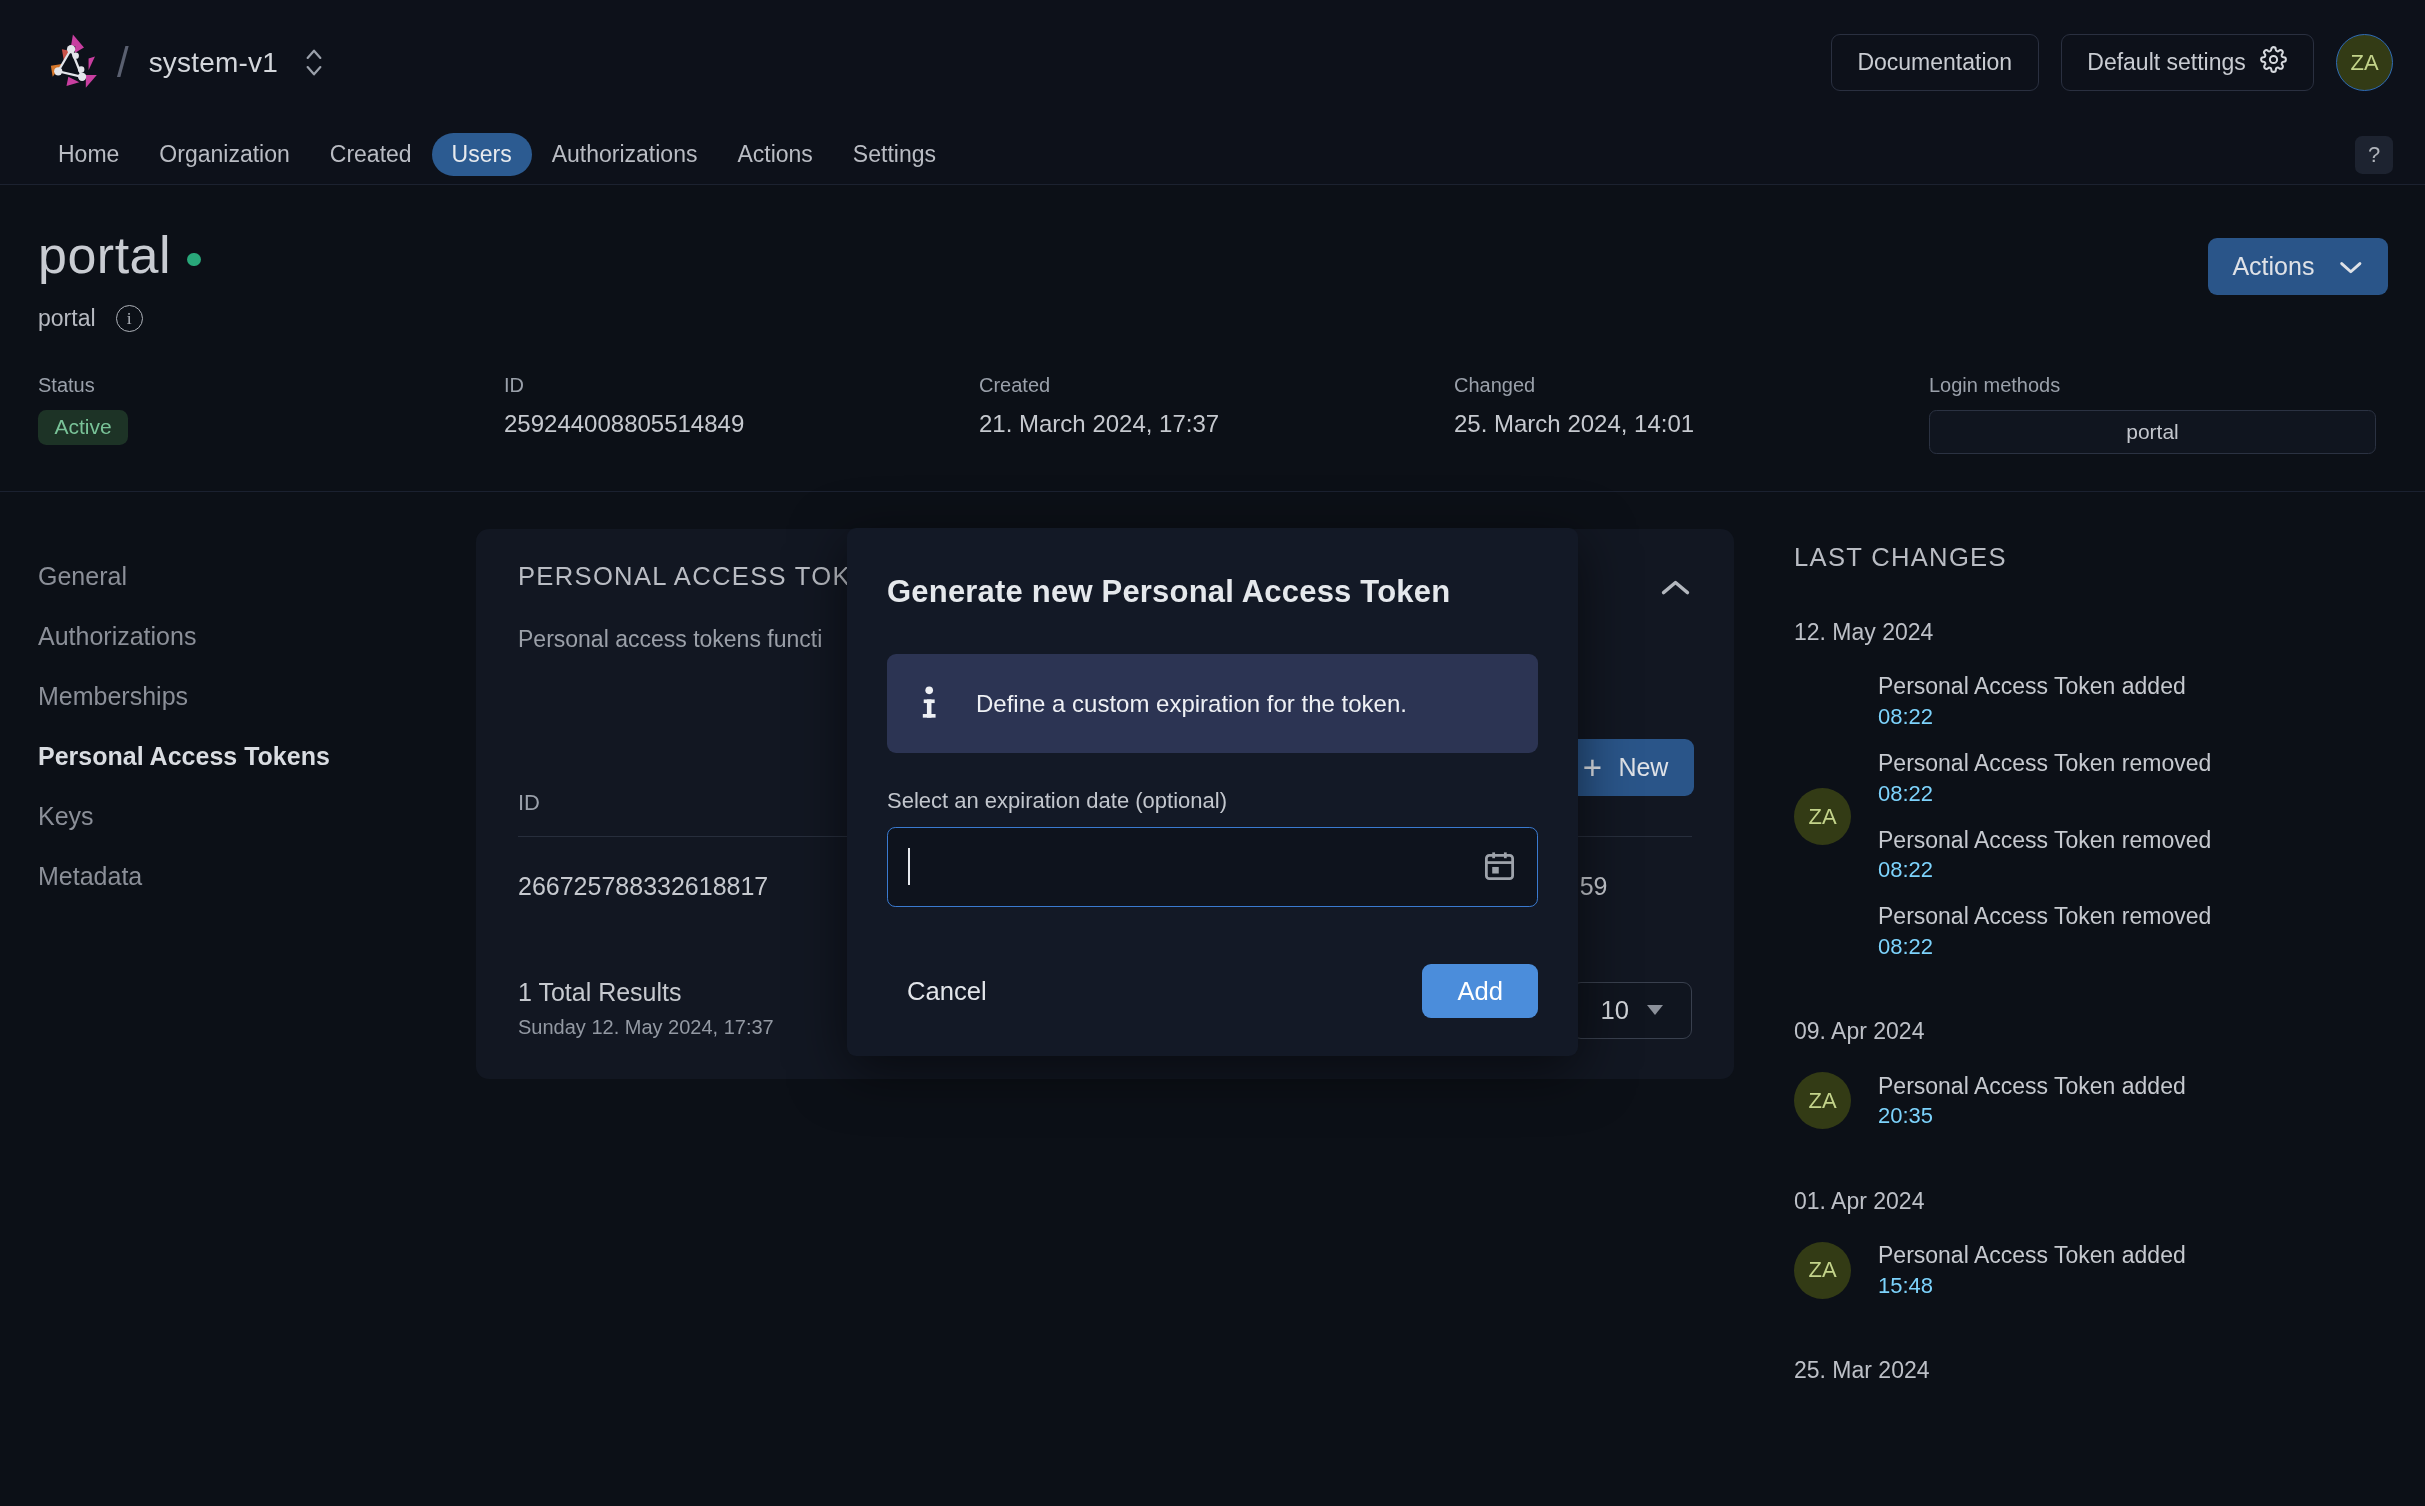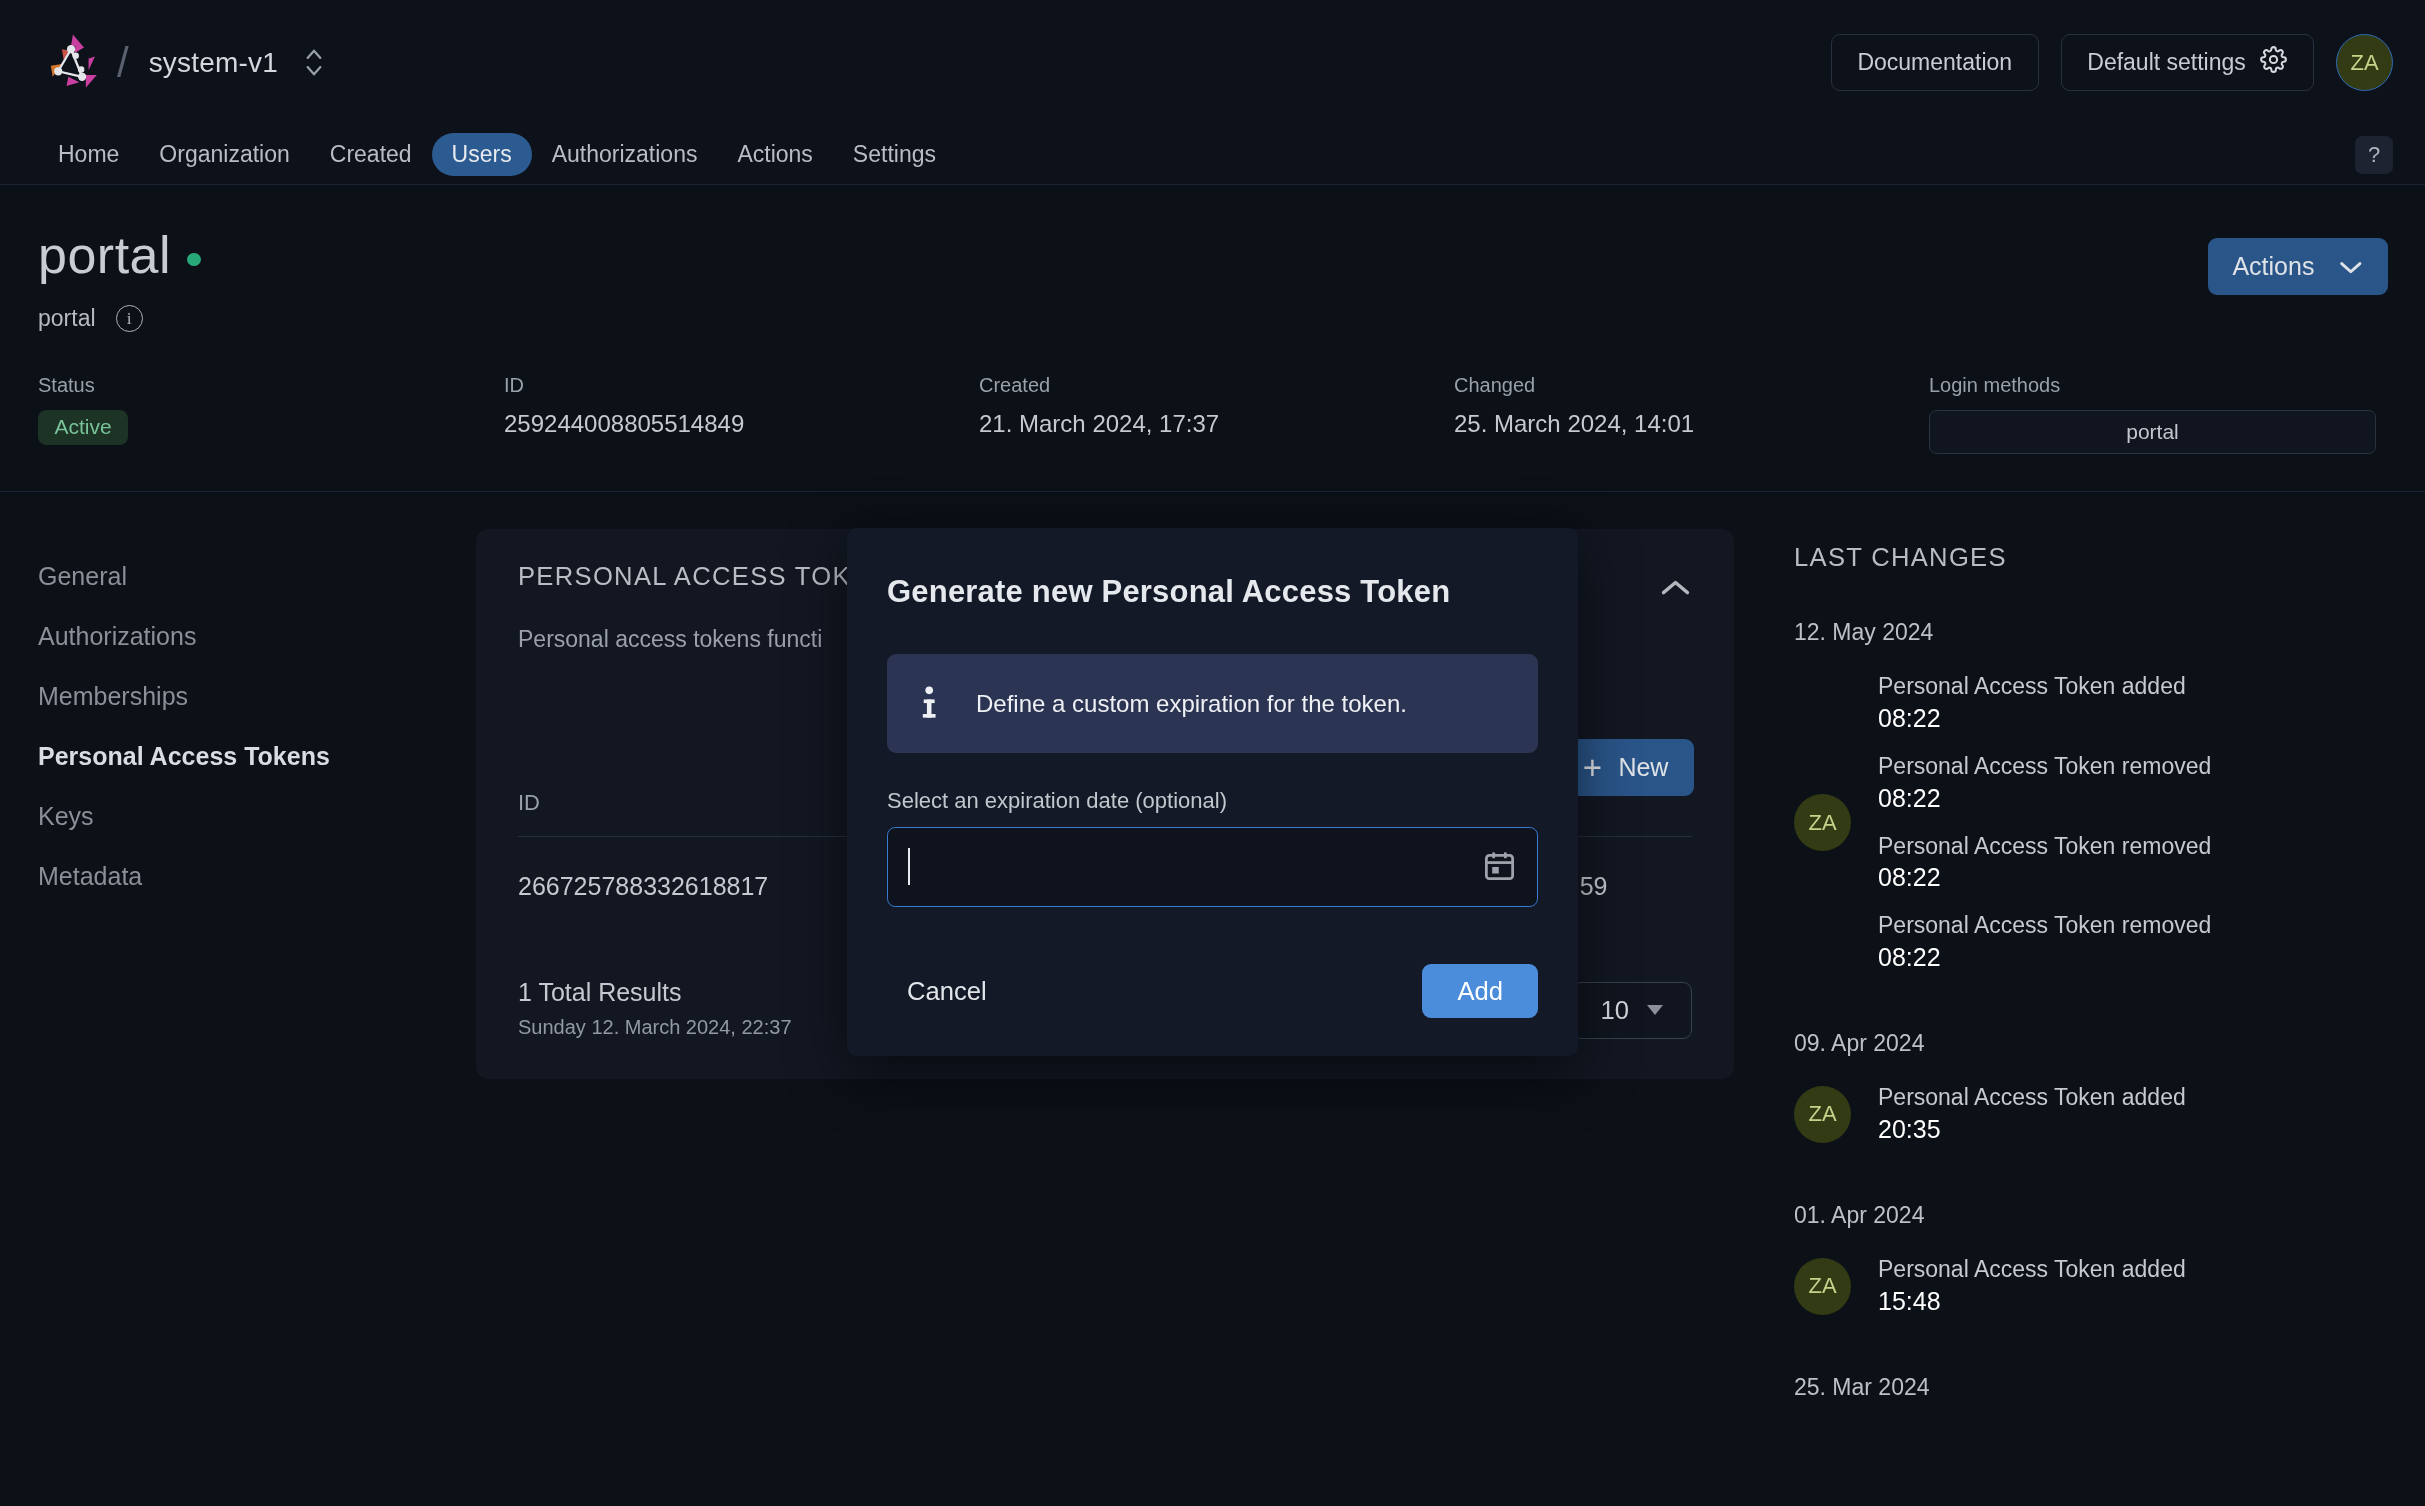--- a/index.html
+++ b/index.html
@@ -194,21 +194,21 @@
   .lc-avatar {
     width: 57px; height: 57px; border-radius: 50%;
     background: #333b15; display: flex; align-items: center;
     justify-content: center; font-size: 22px; color: #c3d38a;
     flex: none;
   }
   .lc-events { flex: 1; }
   .lc-ev { margin-bottom: 20px; }
   .lc-ev:last-child { margin-bottom: 0; }
   .lc-ev-name { font-size: 23px; color: #c6c9cf; }
-  .lc-ev-time { font-size: 25px; color: #ffffff; margin-top: 3.7px; }
+  .lc-ev-time { font-size: 22px; color: #7dd3fc; margin-top: 3.7px; }
   .lc-gap { height: 51px; }
 
   
   .modal-overlay {
     position: absolute; inset: 0; background: rgba(0,0,0,0); z-index: 50;
     pointer-events: none;
   }
   .modal {
     position: absolute; left: 847px; top: 528px;
     width: 731px; background: #131926;
@@ -395,21 +395,21 @@
             <td>266725788332618817</td>
             <td>14 hours ago</td>
             <td>Sat 01. Jan 10000, 06:59</td>
           </tr>
         </tbody>
       </table>
 
       <div class="table-foot">
         <div>
           <div class="total-results">1 Total Results</div>
-          <div class="total-sub">Sunday 12. March 2024, 22:37</div>
+          <div class="total-sub">Sunday 12. May 2024, 17:37</div>
         </div>
         <div class="pager">
           <div class="pager-range">0 - 10</div>
           <div class="pager-select">
             <span>10</span>
             <span class="caret-down"></span>
           </div>
         </div>
       </div>
     </div>

